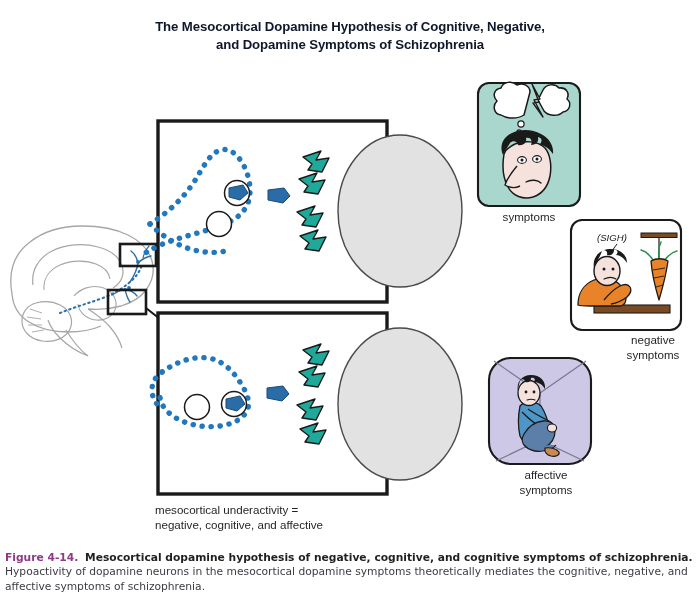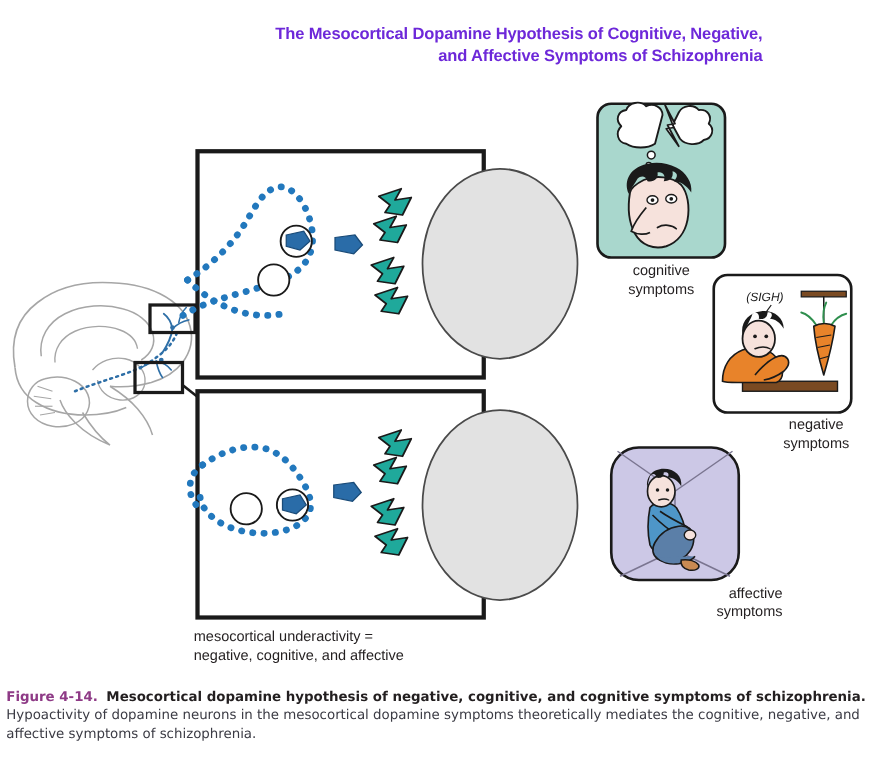--- a/index.html
+++ b/index.html
@@ -17,26 +17,26 @@
   }
   #figure-root {
     position: absolute;
     left: 0; top: 0;
     width: 699px; height: 608px;
   }
   .title {
     position: absolute;
     left: 90px; top: 18px;
     width: 520px;
-    text-align: right;
+    text-align: center;
     font-size: 13.2px;
     font-weight: bold;
     line-height: 18px;
     letter-spacing: -0.1px;
-    color: #6d28d9;
+    color: #0f172a;
   }
   .title .ln { display: block; }
 
   .svg-stage {
     position: absolute;
     left: 0; top: 0;
     width: 699px;
     height: 608px;
   }
 
@@ -44,21 +44,21 @@
     position: absolute;
     text-align: center;
     font-size: 11.6px;
     line-height: 14.5px;
     color: #231f20;
   }
   .panel-caption .ln { display: block; }
 
   #cognitive-caption { left: 459px; top: 210px; width: 140px; }
   #negative-caption  { left: 583px; top: 333px; width: 140px; }
-  #affective-caption { left: 486px; top: 468px; width: 140px; text-align: right; }
+  #affective-caption { left: 476px; top: 468px; width: 140px; }
 
   #center-caption {
     position: absolute;
     left: 155px; top: 503px;
     width: 250px;
     text-align: left;
     font-size: 11.6px;
     line-height: 14.6px;
     color: #231f20;
   }
@@ -82,21 +82,21 @@
     color: #231f20;
   }
 </style>
 </head>
 <body>
 
 <div id="figure-root">
 
   <div class="title">
     <span class="ln">The Mesocortical Dopamine Hypothesis of Cognitive, Negative,</span>
-    <span class="ln">and Affective Symptoms of Schizophrenia</span>
+    <span class="ln">and Dopamine Symptoms of Schizophrenia</span>
   </div>
 
   <svg class="svg-stage" viewBox="0 0 699 608">
     <defs>
       <marker id="arrowhead-black" markerWidth="9" markerHeight="9" refX="7.5" refY="3.2" orient="auto">
         <path d="M0,0 L8,3.2 L0,6.4 Z" fill="#1a1a1a"></path>
       </marker>
     </defs>
 
     <g>
@@ -306,21 +306,20 @@
                C542,384 538,382 534,382 C536,379 534,377 531,378
                C531,382 528,383 525,382 C525,379 522,378 520,381
                C519,384 518,388 518,391 Z" fill="#1a1a1a"></path>
       <circle cx="526" cy="392" r="1.4" fill="#1a1a1a"></circle>
       <circle cx="534" cy="392" r="1.4" fill="#1a1a1a"></circle>
       <path d="M527,400 C530,399 533,399 535,400" fill="none" stroke="#1a1a1a" stroke-width="1.1" stroke-linecap="round"></path>
     </g>
   </svg>
 
   <div class="panel-caption" id="cognitive-caption">
-    <span class="ln">cognitive</span>
     <span class="ln">symptoms</span>
   </div>
 
   <div class="panel-caption" id="negative-caption">
     <span class="ln">negative</span>
     <span class="ln">symptoms</span>
   </div>
 
   <div class="panel-caption" id="affective-caption">
     <span class="ln">affective</span>

